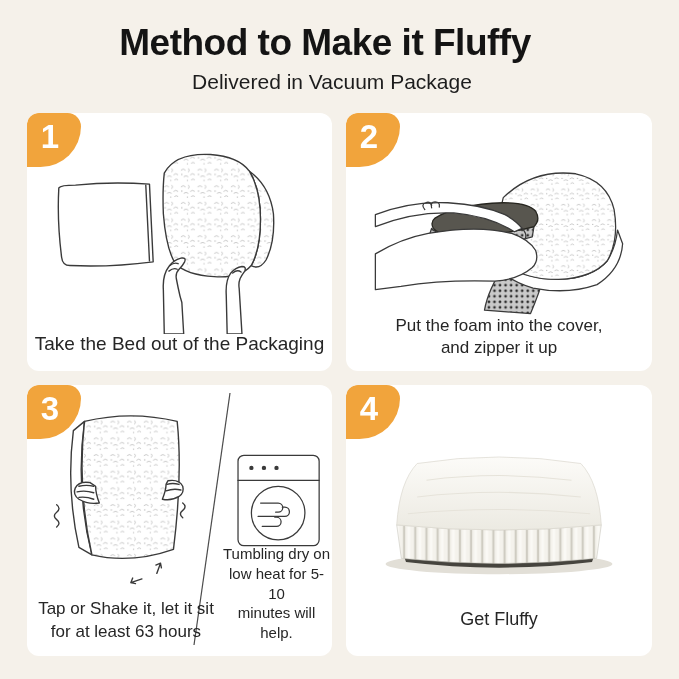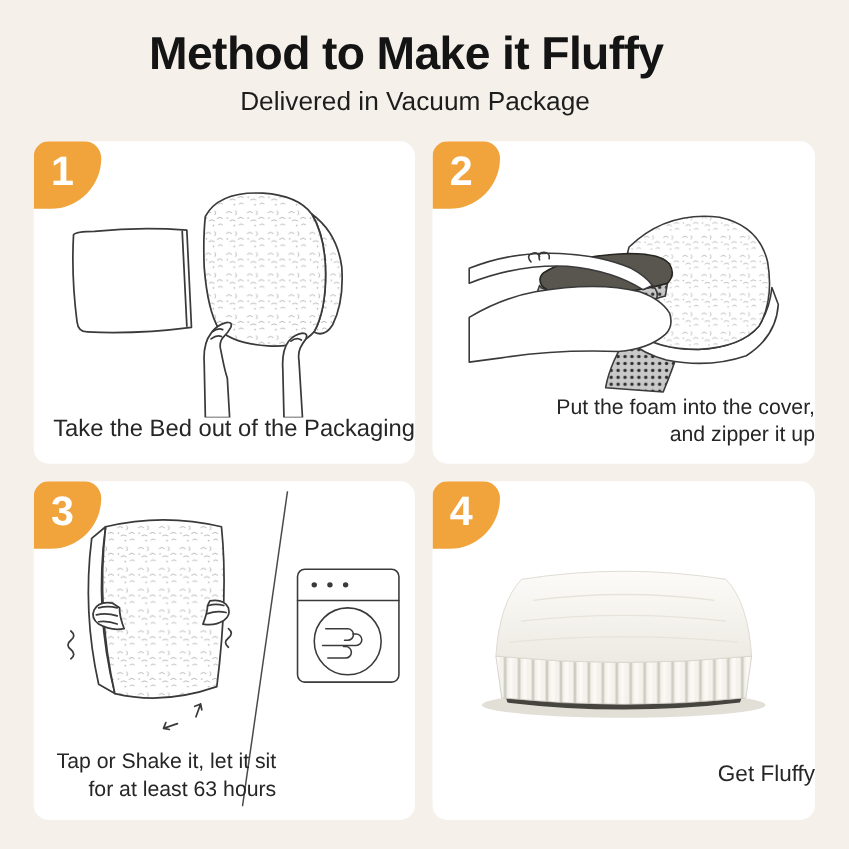--- a/index.html
+++ b/index.html
@@ -30,21 +30,21 @@
   }
   .badge{
     position:absolute;top:0;left:0;width:54px;height:54px;
     background:#f1a43c;
     border-radius:12px 16px 48px 0;
     display:flex;align-items:center;justify-content:center;
     color:#ffffff;font-size:33px;font-weight:700;
     padding-right:8px;padding-bottom:6px;box-sizing:border-box;
   }
   .caption{
-    position:absolute;left:0;right:0;text-align:right;color:#262626;
+    position:absolute;left:0;right:0;text-align:center;color:#262626;
   }
   .cap1{bottom:16px;font-size:19px;}
   .cap2{bottom:12px;font-size:17px;line-height:1.3;}
   .cap3L{left:4px;width:190px;bottom:13px;font-size:17px;line-height:1.32;}
   .cap3R{left:196px;right:2px;bottom:13px;font-size:15px;line-height:1.32;}
   .cap4{bottom:26px;font-size:18px;margin-top:35px;}
   .illo{position:absolute;}
   .illo1{left:12px;top:36px;width:282px;height:185px;}
   .illo2{left:8px;top:42px;width:290px;height:162px;}
   .illo3{left:14px;top:16px;width:150px;height:190px;}
@@ -199,20 +199,25 @@
           <path d="M35,99 h17 a5.5,5.5 0 1 0 0,-11 h-2"></path>
         </g>
       </svg>
       <svg class="divider3" viewBox="0 0 305 271">
         <line x1="203" y1="8" x2="167" y2="260" stroke="#4a4a4a" stroke-width="1.2"></line>
       </svg>
       <div class="caption cap3L">
         <div>Tap or Shake it, let it sit</div>
         <div>for at least 63 hours</div>
       </div>
+      <div class="caption cap3R">
+        <div>Tumbling dry on</div>
+        <div>low heat for 5-10</div>
+        <div>minutes will help.</div>
+      </div>
     </section>
 
     <section class="card">
       <div class="badge">4</div>
       <svg class="illo illo4" viewBox="0 0 300 200">
         <defs>
           <linearGradient id="topGrad" x1="0" y1="0" x2="0" y2="1">
             <stop offset="0" stop-color="#fcfbf8"></stop>
             <stop offset="1" stop-color="#eceae2"></stop>
           </linearGradient>

